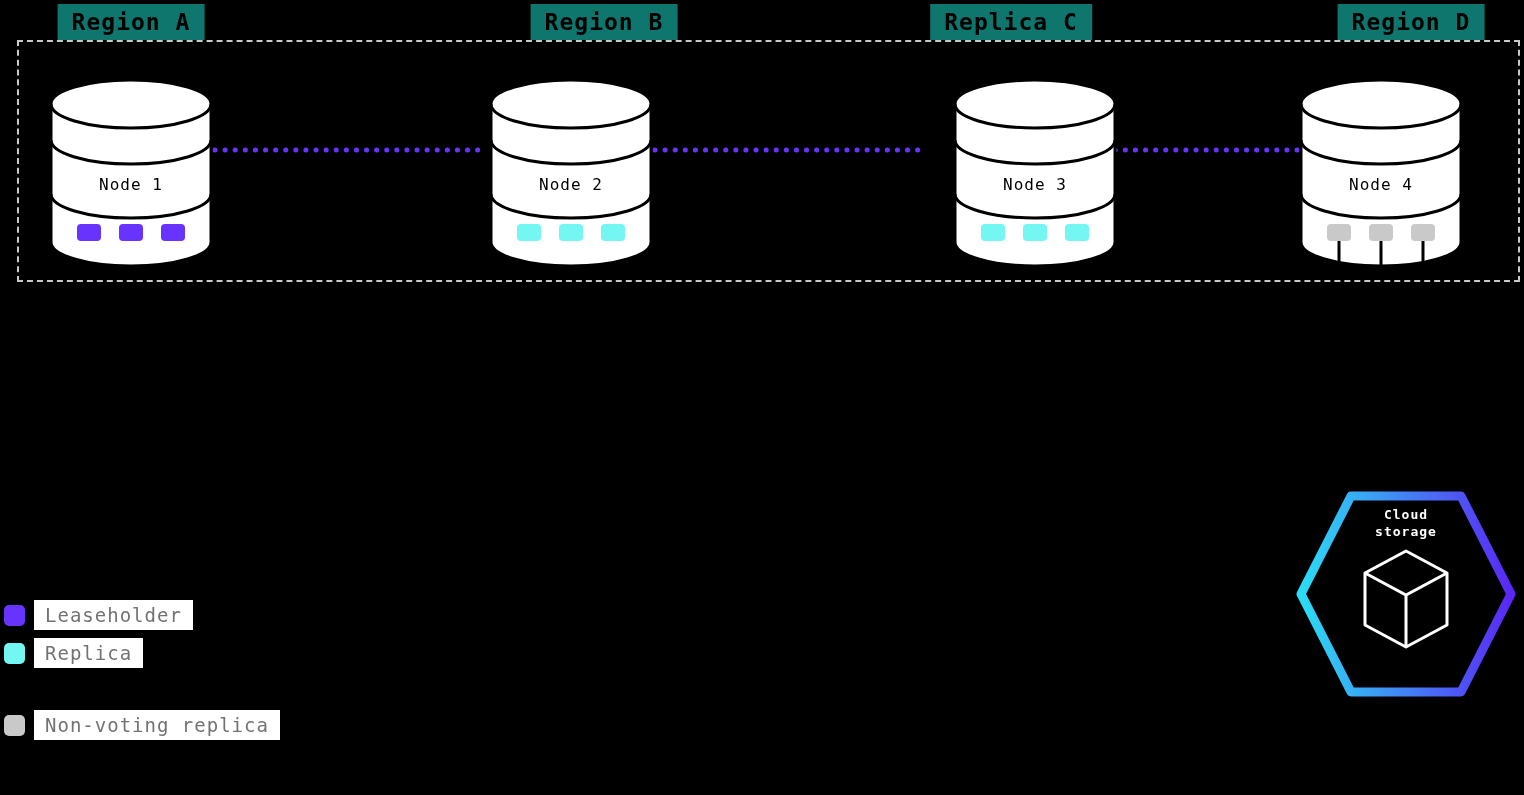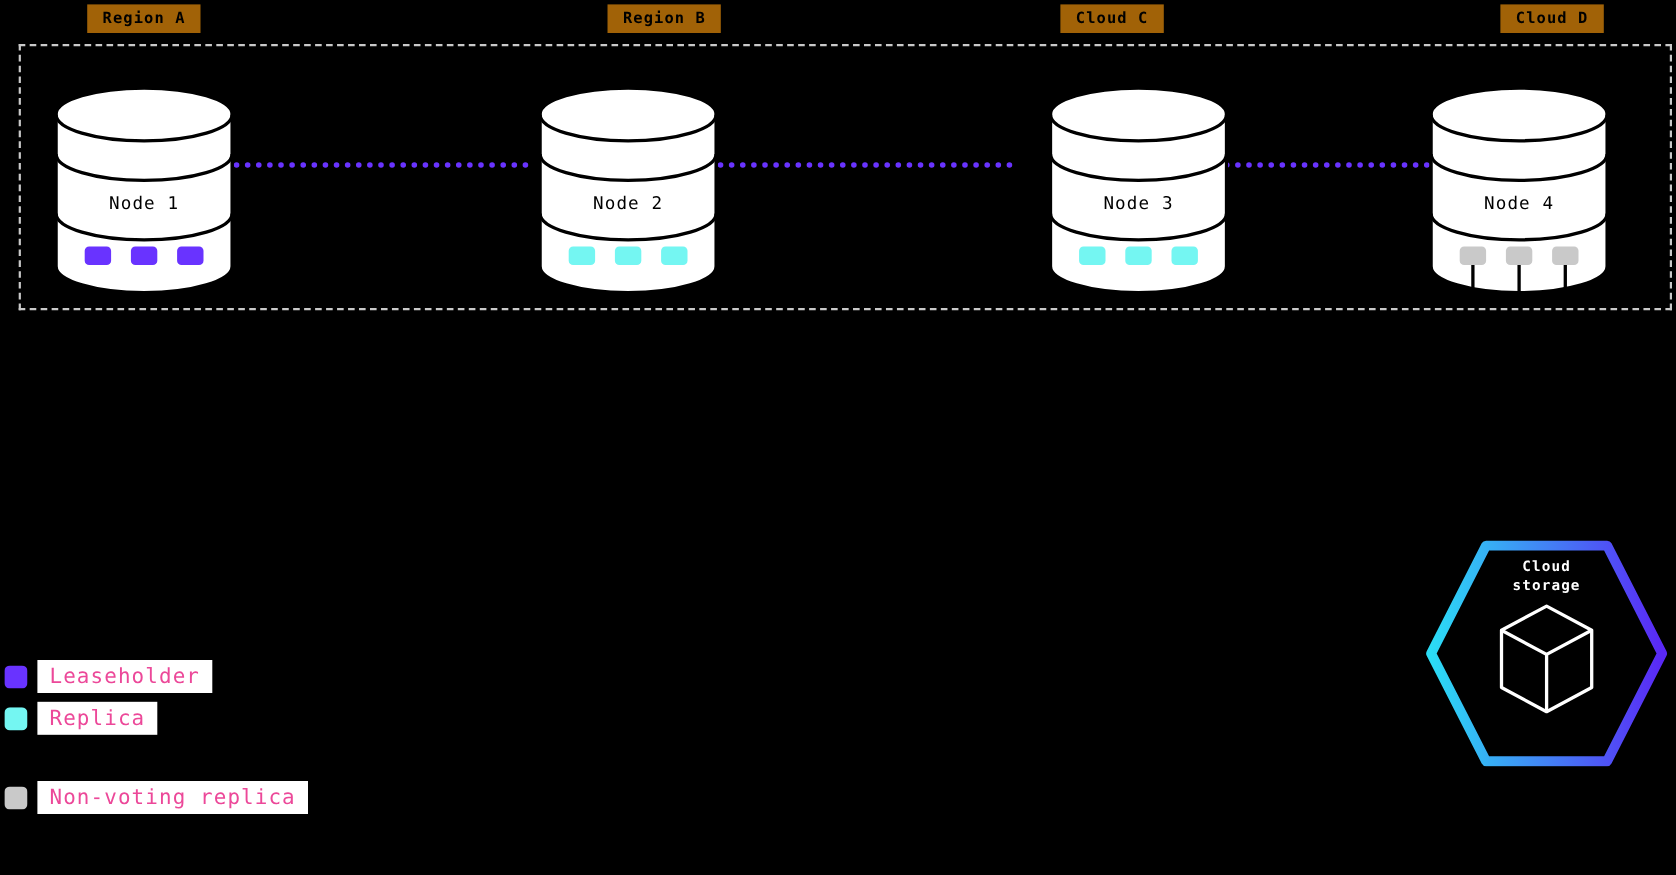--- a/index.html
+++ b/index.html
@@ -2,21 +2,21 @@
 <html><head>
 <meta charset="utf-8">
 <style>
   html,body { margin:0; padding:0; background:#000; }
   .canvas {
     position:relative; width:1524px; height:795px; background:#000;
     font-family:"DejaVu Sans Mono", monospace; overflow:hidden;
   }
   .region-label {
     position:absolute; top:4px; transform:translateX(-50%);
-    background:#a16207; color:#000; font-weight:bold; font-size:14px;
+    background:#0f766e; color:#000; font-weight:bold; font-size:23px;
     padding:5px 14px; white-space:nowrap; letter-spacing:1px;
   }
   .cluster-box {
     position:absolute; left:17px; top:40px; width:1499px; height:238px;
     border:2px dashed #c9c9c9;
   }
   .node { position:absolute; top:78px; width:164px; height:204px; }
   .node-1 { left:49px; }
   .node-2 { left:489px; }
   .node-3 { left:953px; }
@@ -26,38 +26,38 @@
     text-anchor:middle; letter-spacing:1px;
   }
   .links-overlay { position:absolute; left:0; top:0; pointer-events:none; }
   .legend-row {
     position:absolute; left:4px; display:flex; align-items:center; gap:9px;
   }
   .legend-row-1 { top:600px; }
   .legend-row-2 { top:638px;text-align:center; }
   .legend-row-3 { top:710px; }
   .legend-label {
-    background:#fff; color:#ec4899; font-size:19px; padding:4px 11px;
+    background:#fff; color:#737373; font-size:19px; padding:4px 11px;
     white-space:nowrap; letter-spacing:1px;
   }
   .hex-wrap { position:absolute; left:1296px; top:491px; width:220px; height:180px; }
   .hex-wrap text {
     font-family:"DejaVu Sans Mono", monospace; font-size:13px; font-weight:bold;
     fill:#fff; text-anchor:middle; letter-spacing:1px;
   }
 </style>
 </head>
 <body>
 
 <div class="canvas">
 
   <div class="region-label" style="left:131px">Region A</div>
   <div class="region-label" style="left:604px">Region B</div>
-  <div class="region-label" style="left:1011px">Cloud C</div>
-  <div class="region-label" style="left:1411px">Cloud D</div>
+  <div class="region-label" style="left:1011px">Replica C</div>
+  <div class="region-label" style="left:1411px">Region D</div>
 
   <div class="cluster-box"></div>
 
   <svg class="links-overlay" width="1524" height="795">
     <line x1="215" y1="150" x2="487" y2="150" stroke-width="5" stroke-linecap="round" stroke-dasharray="0.1 10" stroke="#6933ff"></line>
     <line x1="655" y1="150" x2="927" y2="150" stroke-width="5" stroke-linecap="round" stroke-dasharray="0.1 10" stroke="#6933ff"></line>
     <line x1="1095" y1="150" x2="1327" y2="150" stroke-width="5" stroke-linecap="round" stroke-dasharray="0.1 10" stroke="#6933ff"></line>
   </svg>
 
   <div class="node node-1">

